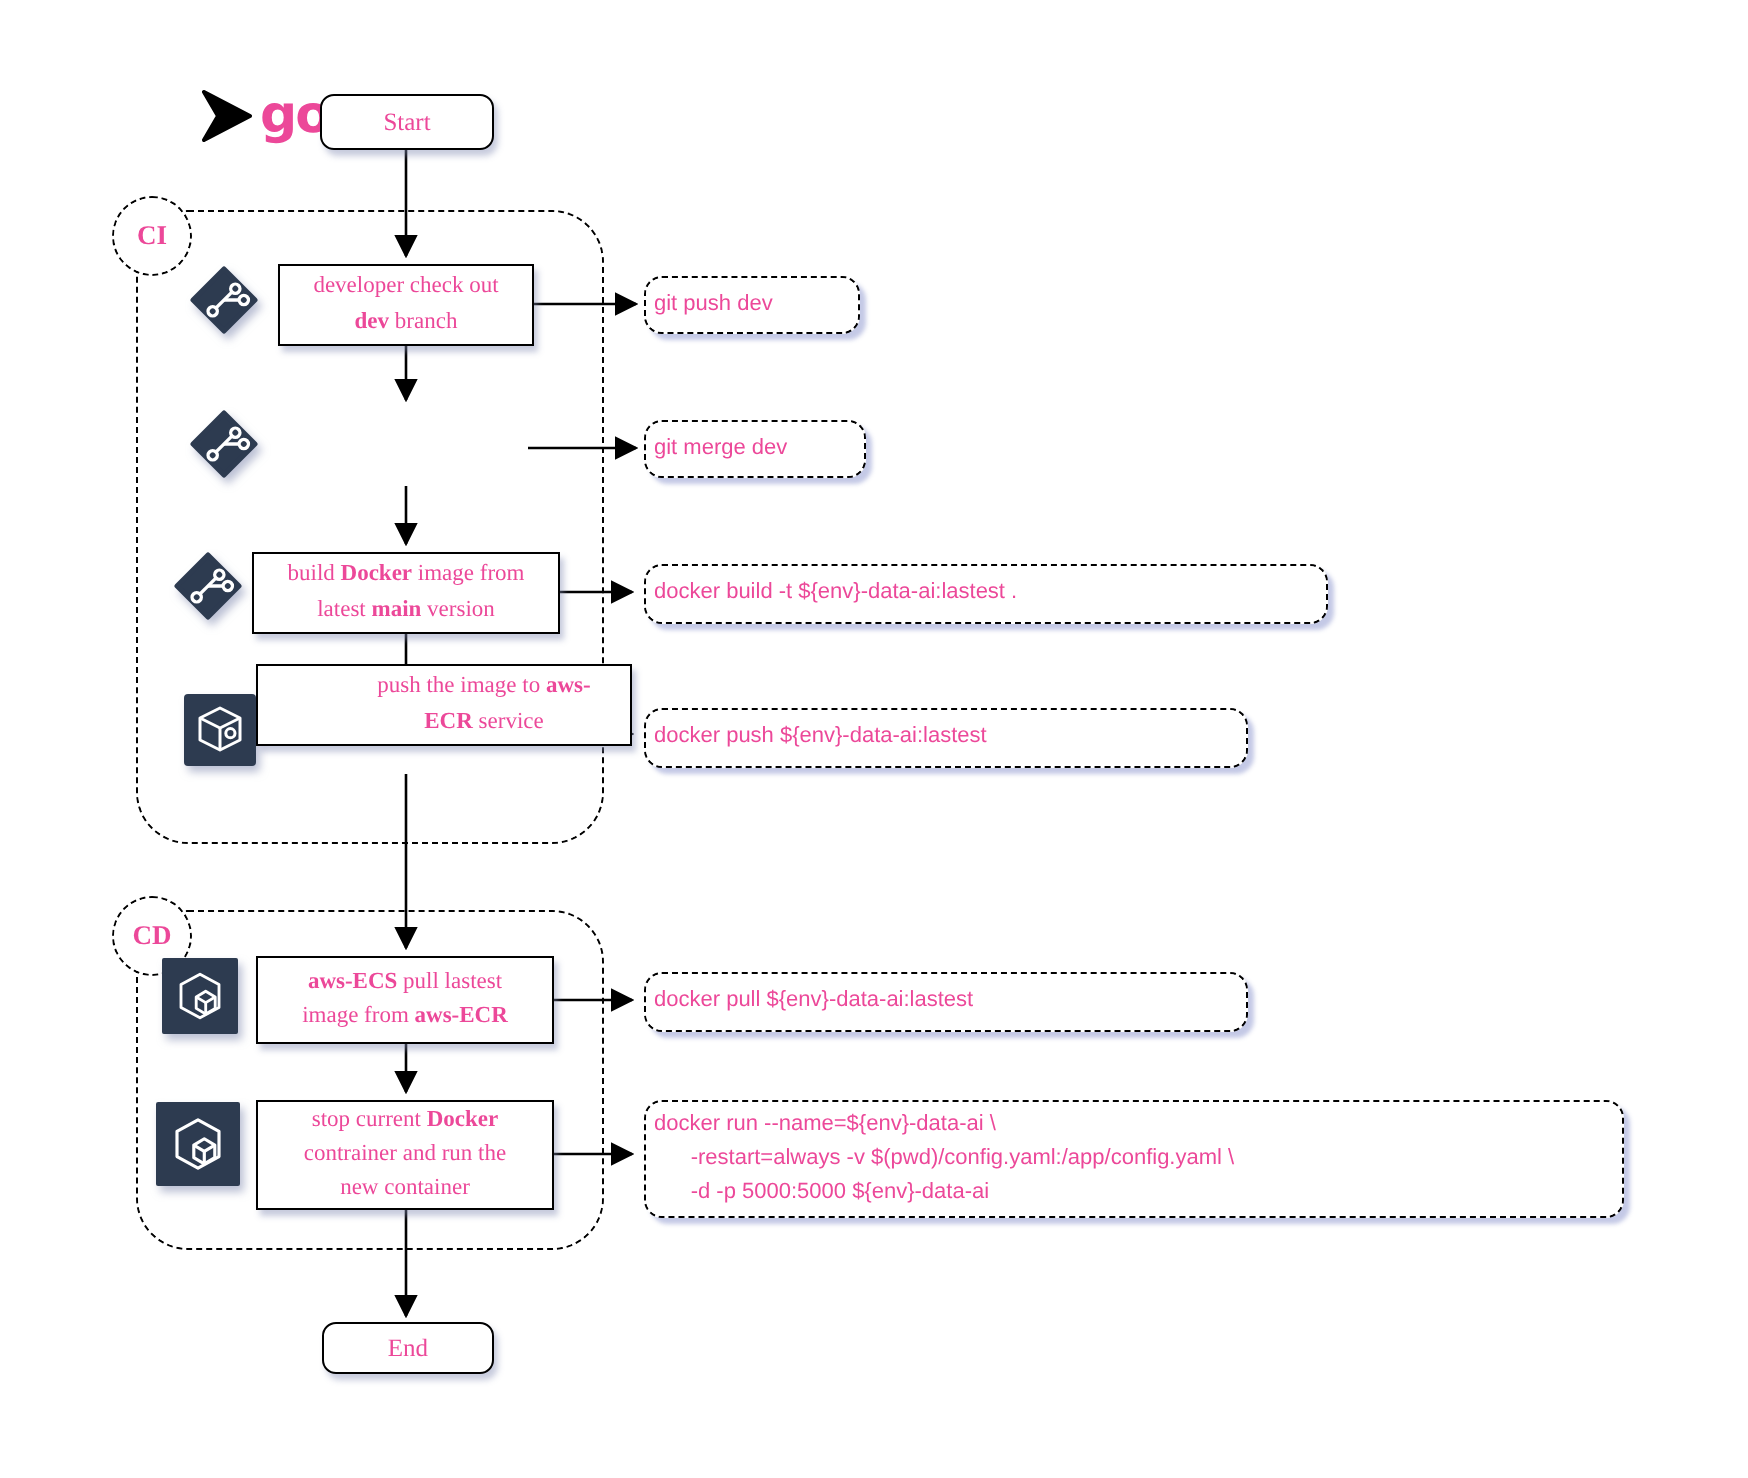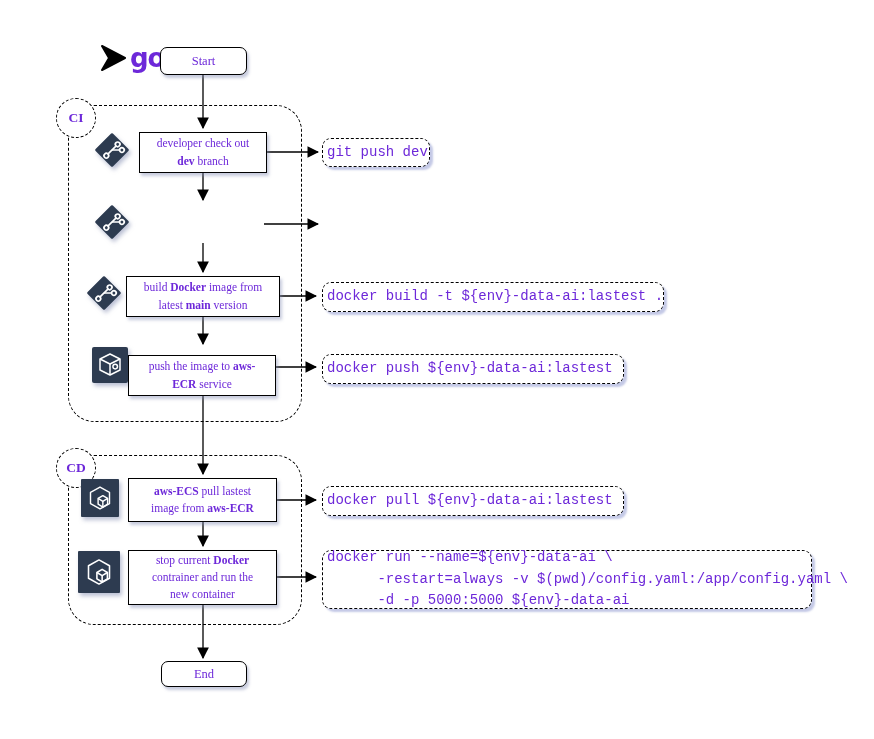--- a/index.html
+++ b/index.html
@@ -1,17 +1,17 @@
 <!DOCTYPE html>
 <html><head>
 <meta charset="utf-8">
 <style>
   html,body{margin:0;padding:0;background:#fff;}
   #canvas{position:relative;width:874px;height:739px;background:#ffffff;overflow:hidden;
-          font-family:"Liberation Serif",serif;color:#6d28d9;}
+          font-family:"Liberation Serif",serif;color:#ec4899;}
   svg.layer{position:absolute;left:0;top:0;}
 
   
   .logo{position:absolute;left:101px;top:45px;display:flex;align-items:center;gap:3px;}
   .logo-text{font-family:"DejaVu Sans",sans-serif;font-size:26px;font-weight:600;letter-spacing:-1px;line-height:1;}
 
   
   .terminal{position:absolute;background:#fff;border:1.4px solid #000;border-radius:7px;
             display:flex;align-items:center;justify-content:center;font-size:12.5px;
             box-shadow:2px 3px 3px rgba(130,140,180,.45);}
@@ -30,37 +30,37 @@
 
   
   .node{position:absolute;background:#fff;border:1.3px solid #000;
         display:flex;flex-direction:column;align-items:center;justify-content:center;
         font-size:11.5px;line-height:1.5;text-align:right;
         box-shadow:2px 3px 3px rgba(130,140,180,.45);}
   .node .b{font-weight:bold;}
   .n0{left:139px;top:132px;width:126px;height:39px;}
   .n1{left:139px;top:204px;width:124px;height:39px;}
   .n2{left:126px;top:276px;width:152px;height:39px;}
-  .n3{left:128px;top:355px;width:146px;height:39px;}
+  .n3{left:128px;top:332px;width:146px;height:39px;padding-left:40px;}
   .n4{left:128px;top:478px;width:147px;height:42px;}
   .n5{left:128px;top:550px;width:147px;height:53px;}
 
   
   .icon{position:absolute;filter:drop-shadow(2px 3px 2px rgba(120,130,170,.5));}
   .i0{left:95px;top:133px;}
   .i1{left:95px;top:205px;}
   .i2{left:87px;top:276px;}
   .i3{left:92px;top:347px;}
   .i4{left:81px;top:479px;}
   .i5{left:78px;top:551px;}
 
   
   .cmd{position:absolute;background:#fff;border:1.4px dashed #000;border-radius:9px;
-       display:flex;align-items:center;font-family:Liberation Mono, monospace;
-       font-size:14px;line-height:1.55;white-space:pre;padding-left:4px;
+       display:flex;align-items:center;font-family:Liberation Sans, sans-serif;
+       font-size:11px;line-height:1.55;white-space:pre;padding-left:4px;
        box-shadow:3px 3px 2px rgba(125,135,200,.45);}
   .c0{left:322px;top:138px;width:102px;height:27px;}
   .c1{left:322px;top:210px;width:105px;height:27px;}
   .c2{left:322px;top:282px;width:336px;height:28px;}
   .c3{left:322px;top:354px;width:296px;height:28px;}
   .c4{left:322px;top:486px;width:296px;height:28px;}
   .c5{left:322px;top:550px;width:484px;height:57px;}
 </style>
 </head>
 <body>
@@ -129,20 +129,21 @@
       <path d="M17 1.5 L32.5 17 L17 32.5 L1.5 17 Z" fill="#2d3b50" stroke="#2d3b50" stroke-width="2.5" stroke-linejoin="round"></path>
       <g transform="rotate(45 17 17)" stroke="#fff" fill="#2d3b50" stroke-width="1.7">
         <line x1="17" y1="10" x2="17" y2="24"></line>
         <line x1="17" y1="17" x2="23" y2="11"></line>
         <circle cx="17" cy="9" r="2.3"></circle>
         <circle cx="17" cy="25" r="2.3"></circle>
         <circle cx="24" cy="10" r="2.3"></circle>
       </g>
     </svg>
   </div>
+  <div class="cmd c1">git merge dev</div>
 
   <div class="icon i2">
     <svg width="34" height="34" viewBox="0 0 34 34">
       <path d="M17 1.5 L32.5 17 L17 32.5 L1.5 17 Z" fill="#2d3b50" stroke="#2d3b50" stroke-width="2.5" stroke-linejoin="round"></path>
       <g transform="rotate(45 17 17)" stroke="#fff" fill="#2d3b50" stroke-width="1.7">
         <line x1="17" y1="10" x2="17" y2="24"></line>
         <line x1="17" y1="17" x2="23" y2="11"></line>
         <circle cx="17" cy="9" r="2.3"></circle>
         <circle cx="17" cy="25" r="2.3"></circle>
         <circle cx="24" cy="10" r="2.3"></circle>

